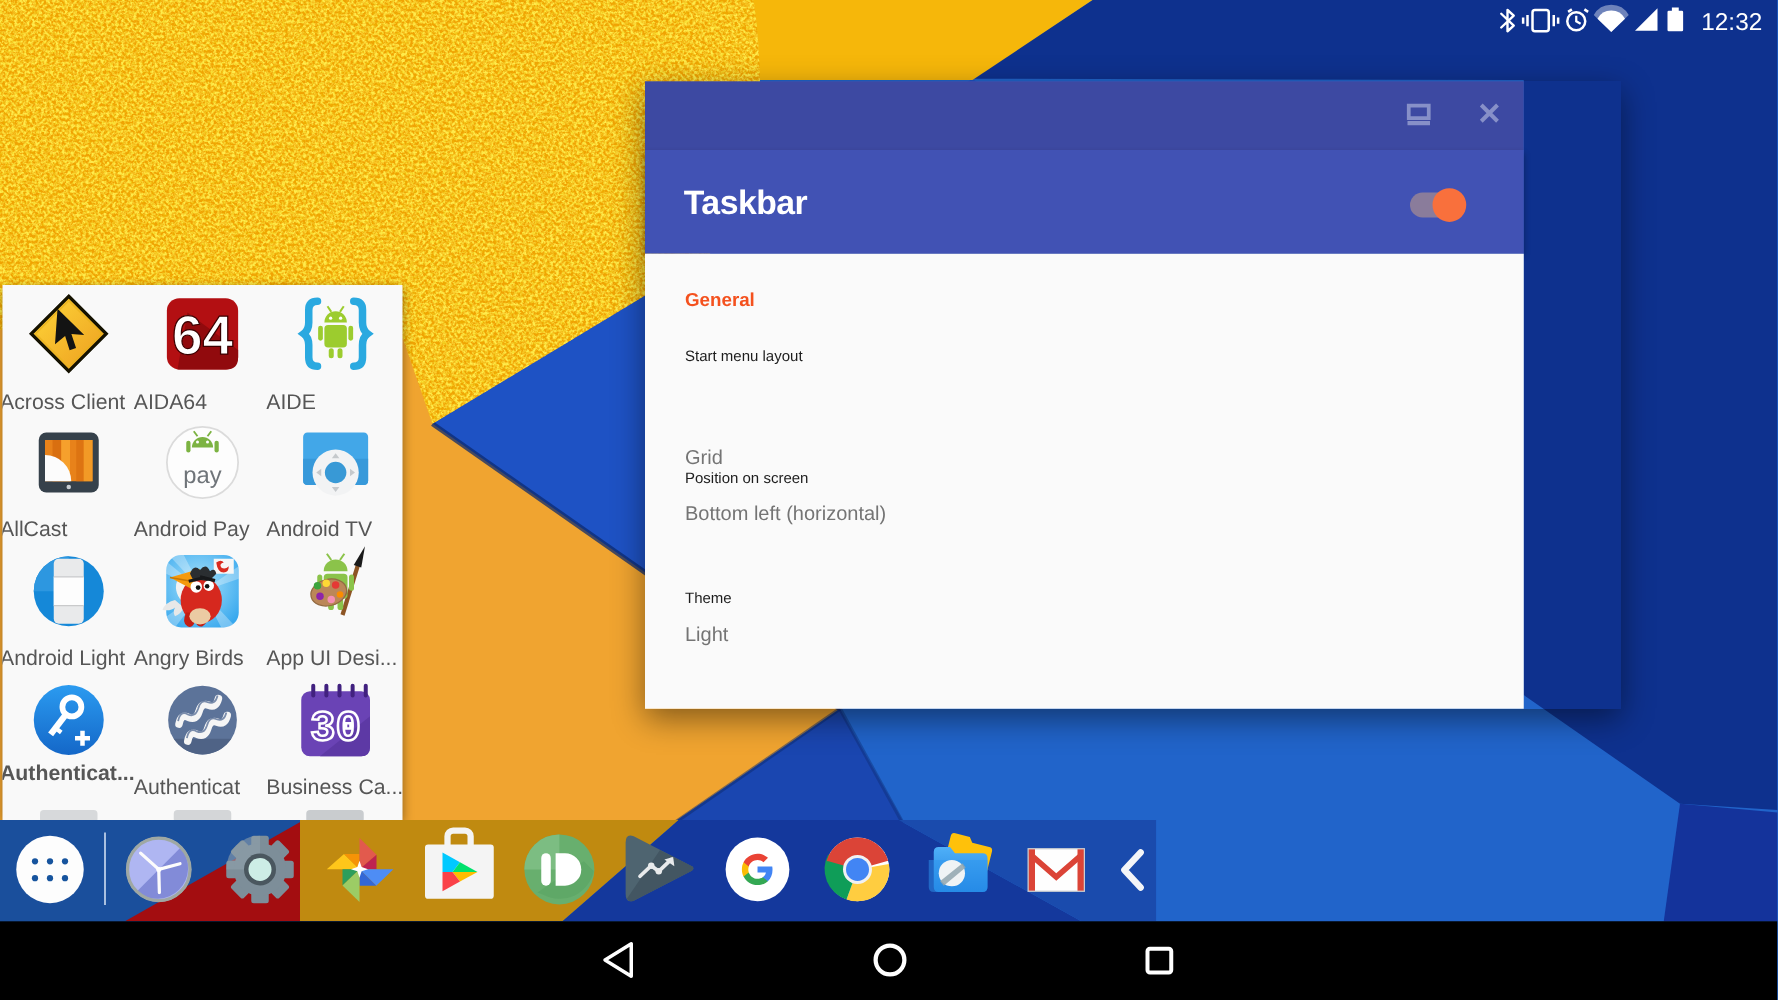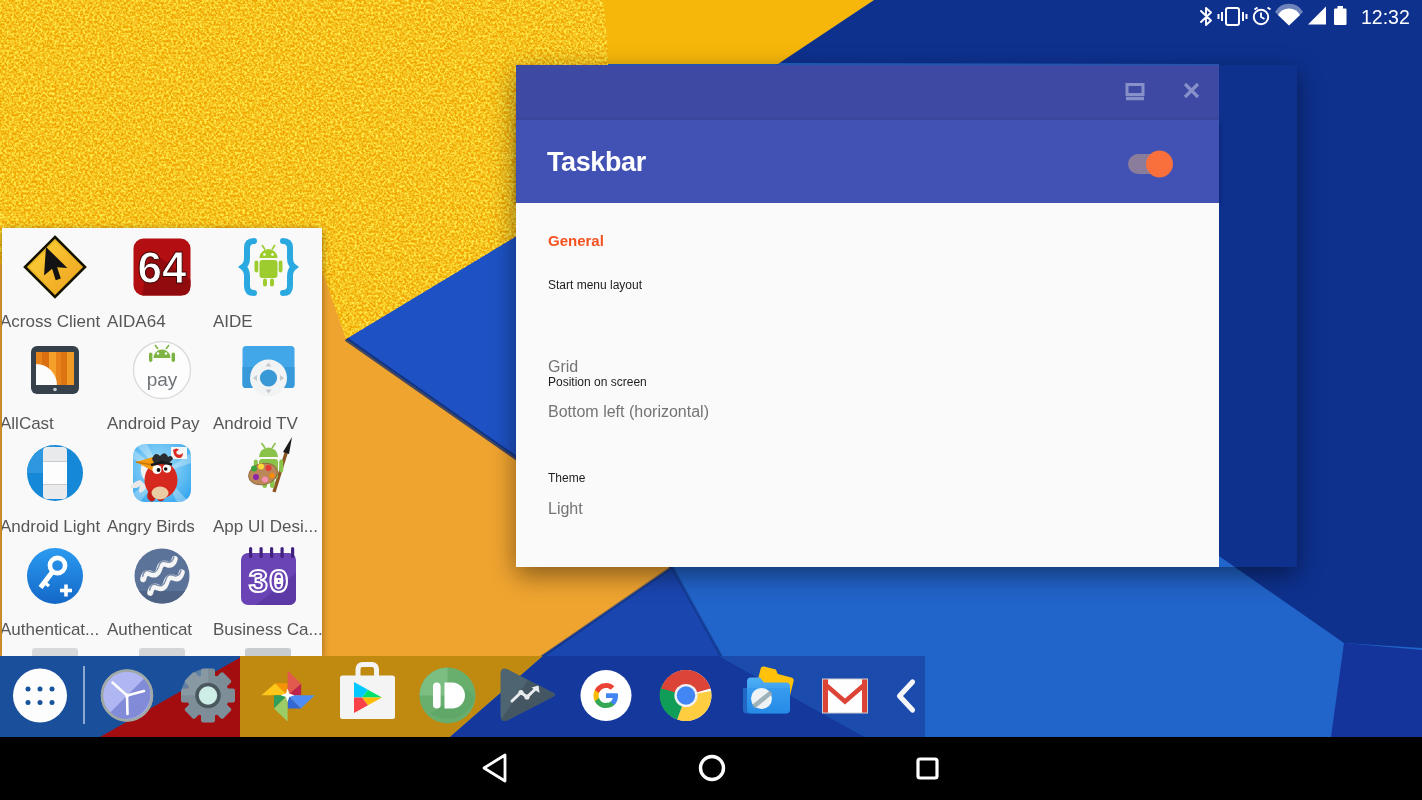--- a/index.html
+++ b/index.html
@@ -118,21 +118,21 @@
 <div id="grid">
   <div class="lbl" style="left:-2px;top:84px;">Across Client</div>
   <div class="lbl" style="left:105px;top:84px;">AIDA64</div>
   <div class="lbl" style="left:211px;top:84px;">AIDE</div>
   <div class="lbl" style="left:-2px;top:186px;">AllCast</div>
   <div class="lbl" style="left:105px;top:186px;">Android Pay</div>
   <div class="lbl" style="left:211px;top:186px;">Android TV</div>
   <div class="lbl" style="left:-2px;top:289px;">Android Light</div>
   <div class="lbl" style="left:105px;top:289px;">Angry Birds</div>
   <div class="lbl" style="left:211px;top:289px;">App UI Desi...</div>
-  <div class="lbl" style="left:-2px;top:392px;">Authenticat...</div>
+  <div class="lbl" style="left:-2px;top:381px;font-weight:bold;">Authenticat...</div>
   <div class="lbl" style="left:105px;top:392px;">Authenticat</div>
   <div class="lbl" style="left:211px;top:392px;">Business Ca...</div>
   <svg class="abs" style="left:0;top:0;" width="320" height="428" viewBox="0 0 320 428" id="gicons">
     <defs>
       <linearGradient id="signG" x1="0" y1="0" x2="1" y2="1">
         <stop offset="0" stop-color="#FFD83A"></stop>
           <stop offset="1" stop-color="#EC9C1E"></stop>
       </linearGradient>
       <linearGradient id="authG" x1="0" y1="0" x2="0" y2="1">
         <stop offset="0" stop-color="#2B9BF0"></stop>

